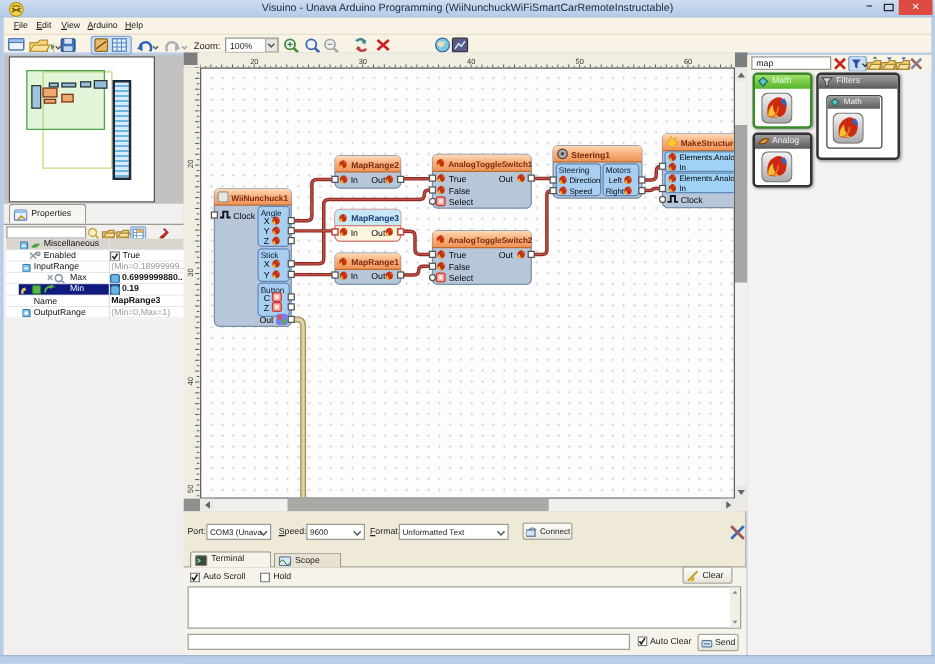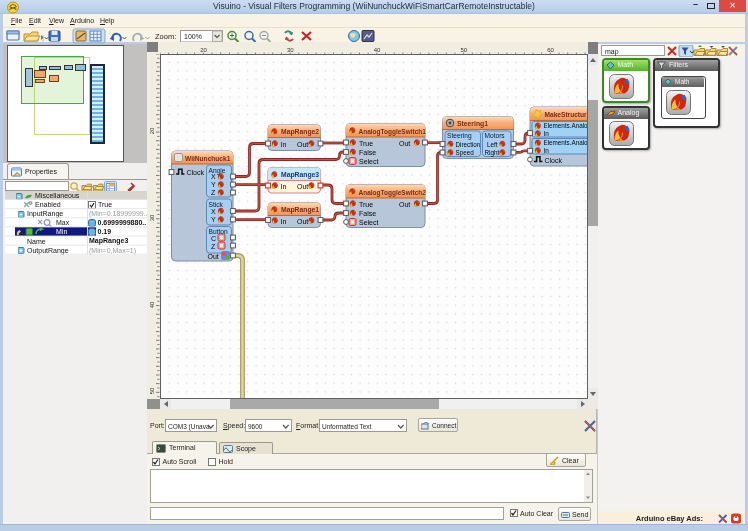--- a/index.html
+++ b/index.html
@@ -36,21 +36,21 @@
 #botframe{left:0;top:524px;width:748px;height:7px;background:#b9cde6;border-top:1px solid #9db6d4;}
 </style></head>
 <body>
 <div id="titlebar" class="abs">
     <svg width="24" height="14" style="position:absolute;left:6px;top:1px">
       <circle cx="7" cy="6.5" r="5.5" fill="#f2d24a" stroke="#b89a20"></circle>
       <path d="M3.5,5.5 l3,1.5 -3,1.5 M10.5,5.5 l-3,1.5 3,1.5" stroke="#6a5a10" stroke-width="1.2" fill="none"></path>
       <path d="M4,4.5 q3,-2 6,0" stroke="#8a6a10" stroke-width="1" fill="none"></path>
     </svg>
   </div>
-<div id="title" class="abs">Visuino - Visual Filters Programming (WiiNunchuckWiFiSmartCarRemoteInstructable)</div>
+<div id="title" class="abs">Visuino - Unava Arduino Programming (WiiNunchuckWiFiSmartCarRemoteInstructable)</div>
 <div id="mini" class="abs">–</div>
 <div id="maxi" class="abs">
     <div></div>
   </div>
 <div id="closeb" class="abs">✕</div>
 <div id="menubar" class="abs">
 <span style="left:8px"><u>F</u>ile</span>
 <span style="left:26px"><u>E</u>dit</span>
 <span style="left:46px"><u>V</u>iew</span>
 <span style="left:67px"><u>A</u>rduino</span>
@@ -812,30 +812,20 @@
 <div class="abs" style="left:0;top:0;width:44.5px;height:11px;background:linear-gradient(#a0a0a0,#5a5a5a);border-radius:2px 2px 0 0;">
 <svg class="abs" style="left:2px;top:1px" width="10" height="9">
           <path d="M1,6 q3,-5 8,-4 q-2,5 -8,4Z" fill="#f0a040" stroke="#7a4a10"></path>
         </svg>
 <span class="abs" style="left:14px;top:1.5px;font-size:7px;color:#f0f0f0;">Analog</span>
       </div>
 <svg class="abs" style="left:5px;top:13.5px" width="25" height="25">
         <use href="#tbicon"></use>
       </svg>
 </div>
-<div id="adstrip" class="abs">
-<span class="abs" style="right:42px;top:3px;font-size:7.5px;font-weight:bold;color:#222;">Arduino eBay Ads:</span>
-<svg class="abs" style="left:120px;top:1.5px" width="27" height="11">
-<path d="M1,9.5 l7.5,-7.5 m-7.5,0 l7.5,7.5" stroke="#3a6ab0" stroke-width="1.8"></path>
-        <path d="M1,2 l7.5,7.5" stroke="#c05040" stroke-width="1.3"></path>
-<rect x="13" y="0.5" width="10" height="10" rx="2.5" fill="#d83a2a"></rect>
-        <circle cx="18" cy="5.5" r="2.6" fill="#fff"></circle>
-        <rect x="17.2" y="1.8" width="1.6" height="3.2" fill="#d83a2a"></rect>
-</svg>
-</div>
 </div>
 <svg width="0" height="0">
     <defs>
 <linearGradient id="keyg" x1="0" y1="0" x2="0" y2="1">
         <stop offset="0" stop-color="#f4f4f4"></stop>
         <stop offset="1" stop-color="#aaa"></stop>
       </linearGradient>
 <g id="tbicon">
 <rect x="0.5" y="0.5" width="24" height="24" rx="5" fill="url(#keyg)" stroke="#777"></rect>
 <path d="M5,18 Q3.5,8 11,4.5 Q15,2.8 18,5.5 Q21,8.5 20,13 Q19.5,19.5 12,20 Q6,20.5 5,18Z" fill="#cc2a10"></path>

